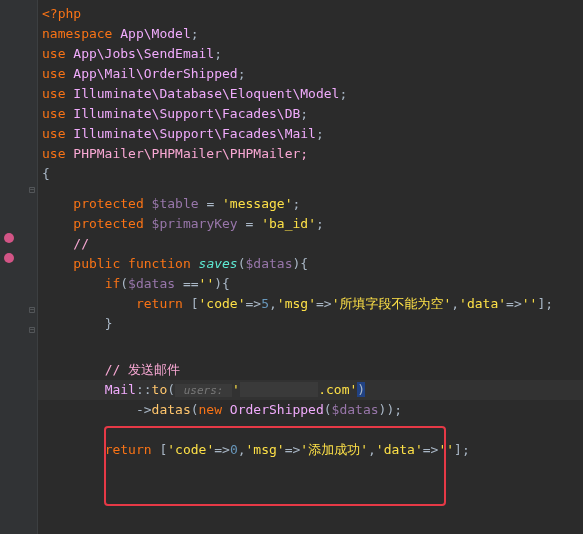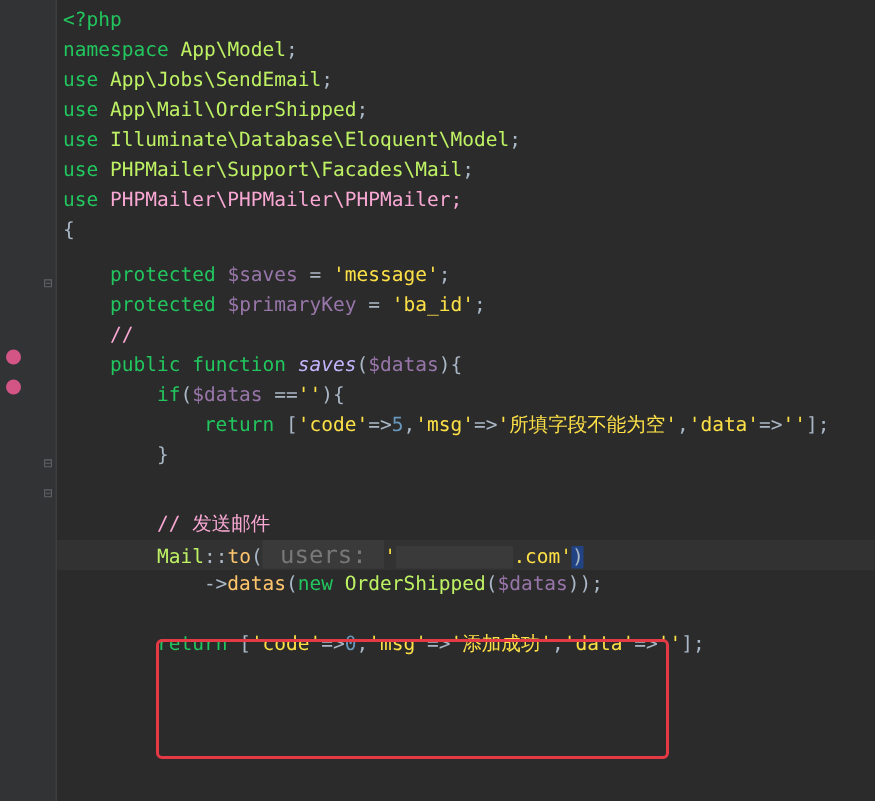--- a/index.html
+++ b/index.html
@@ -52,54 +52,55 @@
 .highlight-box {
   position: absolute;
   border: 2px solid #e63946;
   border-radius: 4px;
   left: 66px;
   top: 426px;
   width: 342px;
   height: 80px;
   pointer-events: none;
 }
-.kw { color: #22c55e; }
+.kw { color: #f97316; }
 .var { color: #9876aa; }
 .str { color: #fde047; }
-.cls { color: #bef264; }
-.fn { color: #c4b5fd; font-style: italic; }
+.cls { color: #f0abfc; }
+.fn { color: #5eead4; font-style: italic; }
 .fn2 { color: #ffc66d; }
 .num { color: #6897bb; }
 .comment { color: #f9a8d4; }
-.param-hint { color: #787878; background: #3a3a3a; padding: 0 2px; font-size: 16px; }
+.param-hint { color: #787878; background: #3a3a3a; padding: 0 2px; font-size: 11px; font-style: italic; }
 .caret-line { background: #323232; }
 .highlight-bg { background: #214283; }
 </style>
 </head>
 <body>
 
 <div class="gutter">
   <div class="gutter-icon pink-dot" style="top:233px;"></div>
   <div class="gutter-icon pink-dot" style="top:253px;"></div>
   <div class="fold-mark" style="top:184px;">⊟</div>
   <div class="fold-mark" style="top:304px;">⊟</div>
   <div class="fold-mark" style="top:324px;">⊟</div>
 </div>
 
 <div class="editor">
   <div class="line"><span class="kw">&lt;?php</span></div>
   <div class="line"><span class="kw">namespace</span> <span class="cls">App\Model</span><span>;</span></div>
   <div class="line"><span class="kw">use</span> <span class="cls">App\Jobs\SendEmail</span><span>;</span></div>
   <div class="line"><span class="kw">use</span> <span class="cls">App\Mail\OrderShipped</span><span>;</span></div>
   <div class="line"><span class="kw">use</span> <span class="cls">Illuminate\Database\Eloquent\Model</span><span>;</span></div>
-  <div class="line"><span class="kw">use</span> <span class="cls">PHPMailer\Support\Facades\Mail</span><span>;</span></div>
+  <div class="line"><span class="kw">use</span> <span class="cls">Illuminate\Support\Facades\DB</span><span>;</span></div>
+  <div class="line"><span class="kw">use</span> <span class="cls">Illuminate\Support\Facades\Mail</span><span>;</span></div>
   <div class="line"><span class="kw">use</span> <span class="comment">PHPMailer\PHPMailer\PHPMailer</span><span class="comment">;</span></div>
   <div class="line"><span>{</span></div>
   <div class="line" style="height:10px;"></div>
-  <div class="line">    <span class="kw">protected</span> <span class="var">$saves</span><span> = </span><span class="str">'message'</span><span>;</span></div>
+  <div class="line">    <span class="kw">protected</span> <span class="var">$table</span><span> = </span><span class="str">'message'</span><span>;</span></div>
   <div class="line">    <span class="kw">protected</span> <span class="var">$primaryKey</span><span> = </span><span class="str">'ba_id'</span><span>;</span></div>
   <div class="line">    <span class="comment">//</span></div>
   <div class="line">    <span class="kw">public</span> <span class="kw">function</span> <span class="fn">saves</span><span>(</span><span class="var">$datas</span><span>){</span></div>
   <div class="line">        <span class="kw">if</span><span>(</span><span class="var">$datas</span><span> ==</span><span class="str">''</span><span>){</span></div>
   <div class="line">            <span class="kw">return</span><span> [</span><span class="str">'code'</span><span>=&gt;</span><span class="num">5</span><span>,</span><span class="str">'msg'</span><span>=&gt;</span><span class="str">'所填字段不能为空'</span><span>,</span><span class="str">'data'</span><span>=&gt;</span><span class="str">''</span><span>];</span></div>
   <div class="line">        <span>}</span></div>
   <div class="line" style="height:26px;"></div>
   <div class="line">        <span class="comment">// 发送邮件</span></div>
   <div class="line caret-line">        <span class="cls">Mail</span><span>::</span><span class="fn2">to</span><span>(</span><span class="param-hint"> users: </span><span class="str">'</span><span class="str" style="background:#3a3a3a;">          </span><span class="str">.com'</span><span class="highlight-bg">)</span></div>
   <div class="line">            <span>-&gt;</span><span class="fn2">datas</span><span>(</span><span class="kw">new</span><span class="cls"> OrderShipped</span><span>(</span><span class="var">$datas</span><span>));</span></div>

